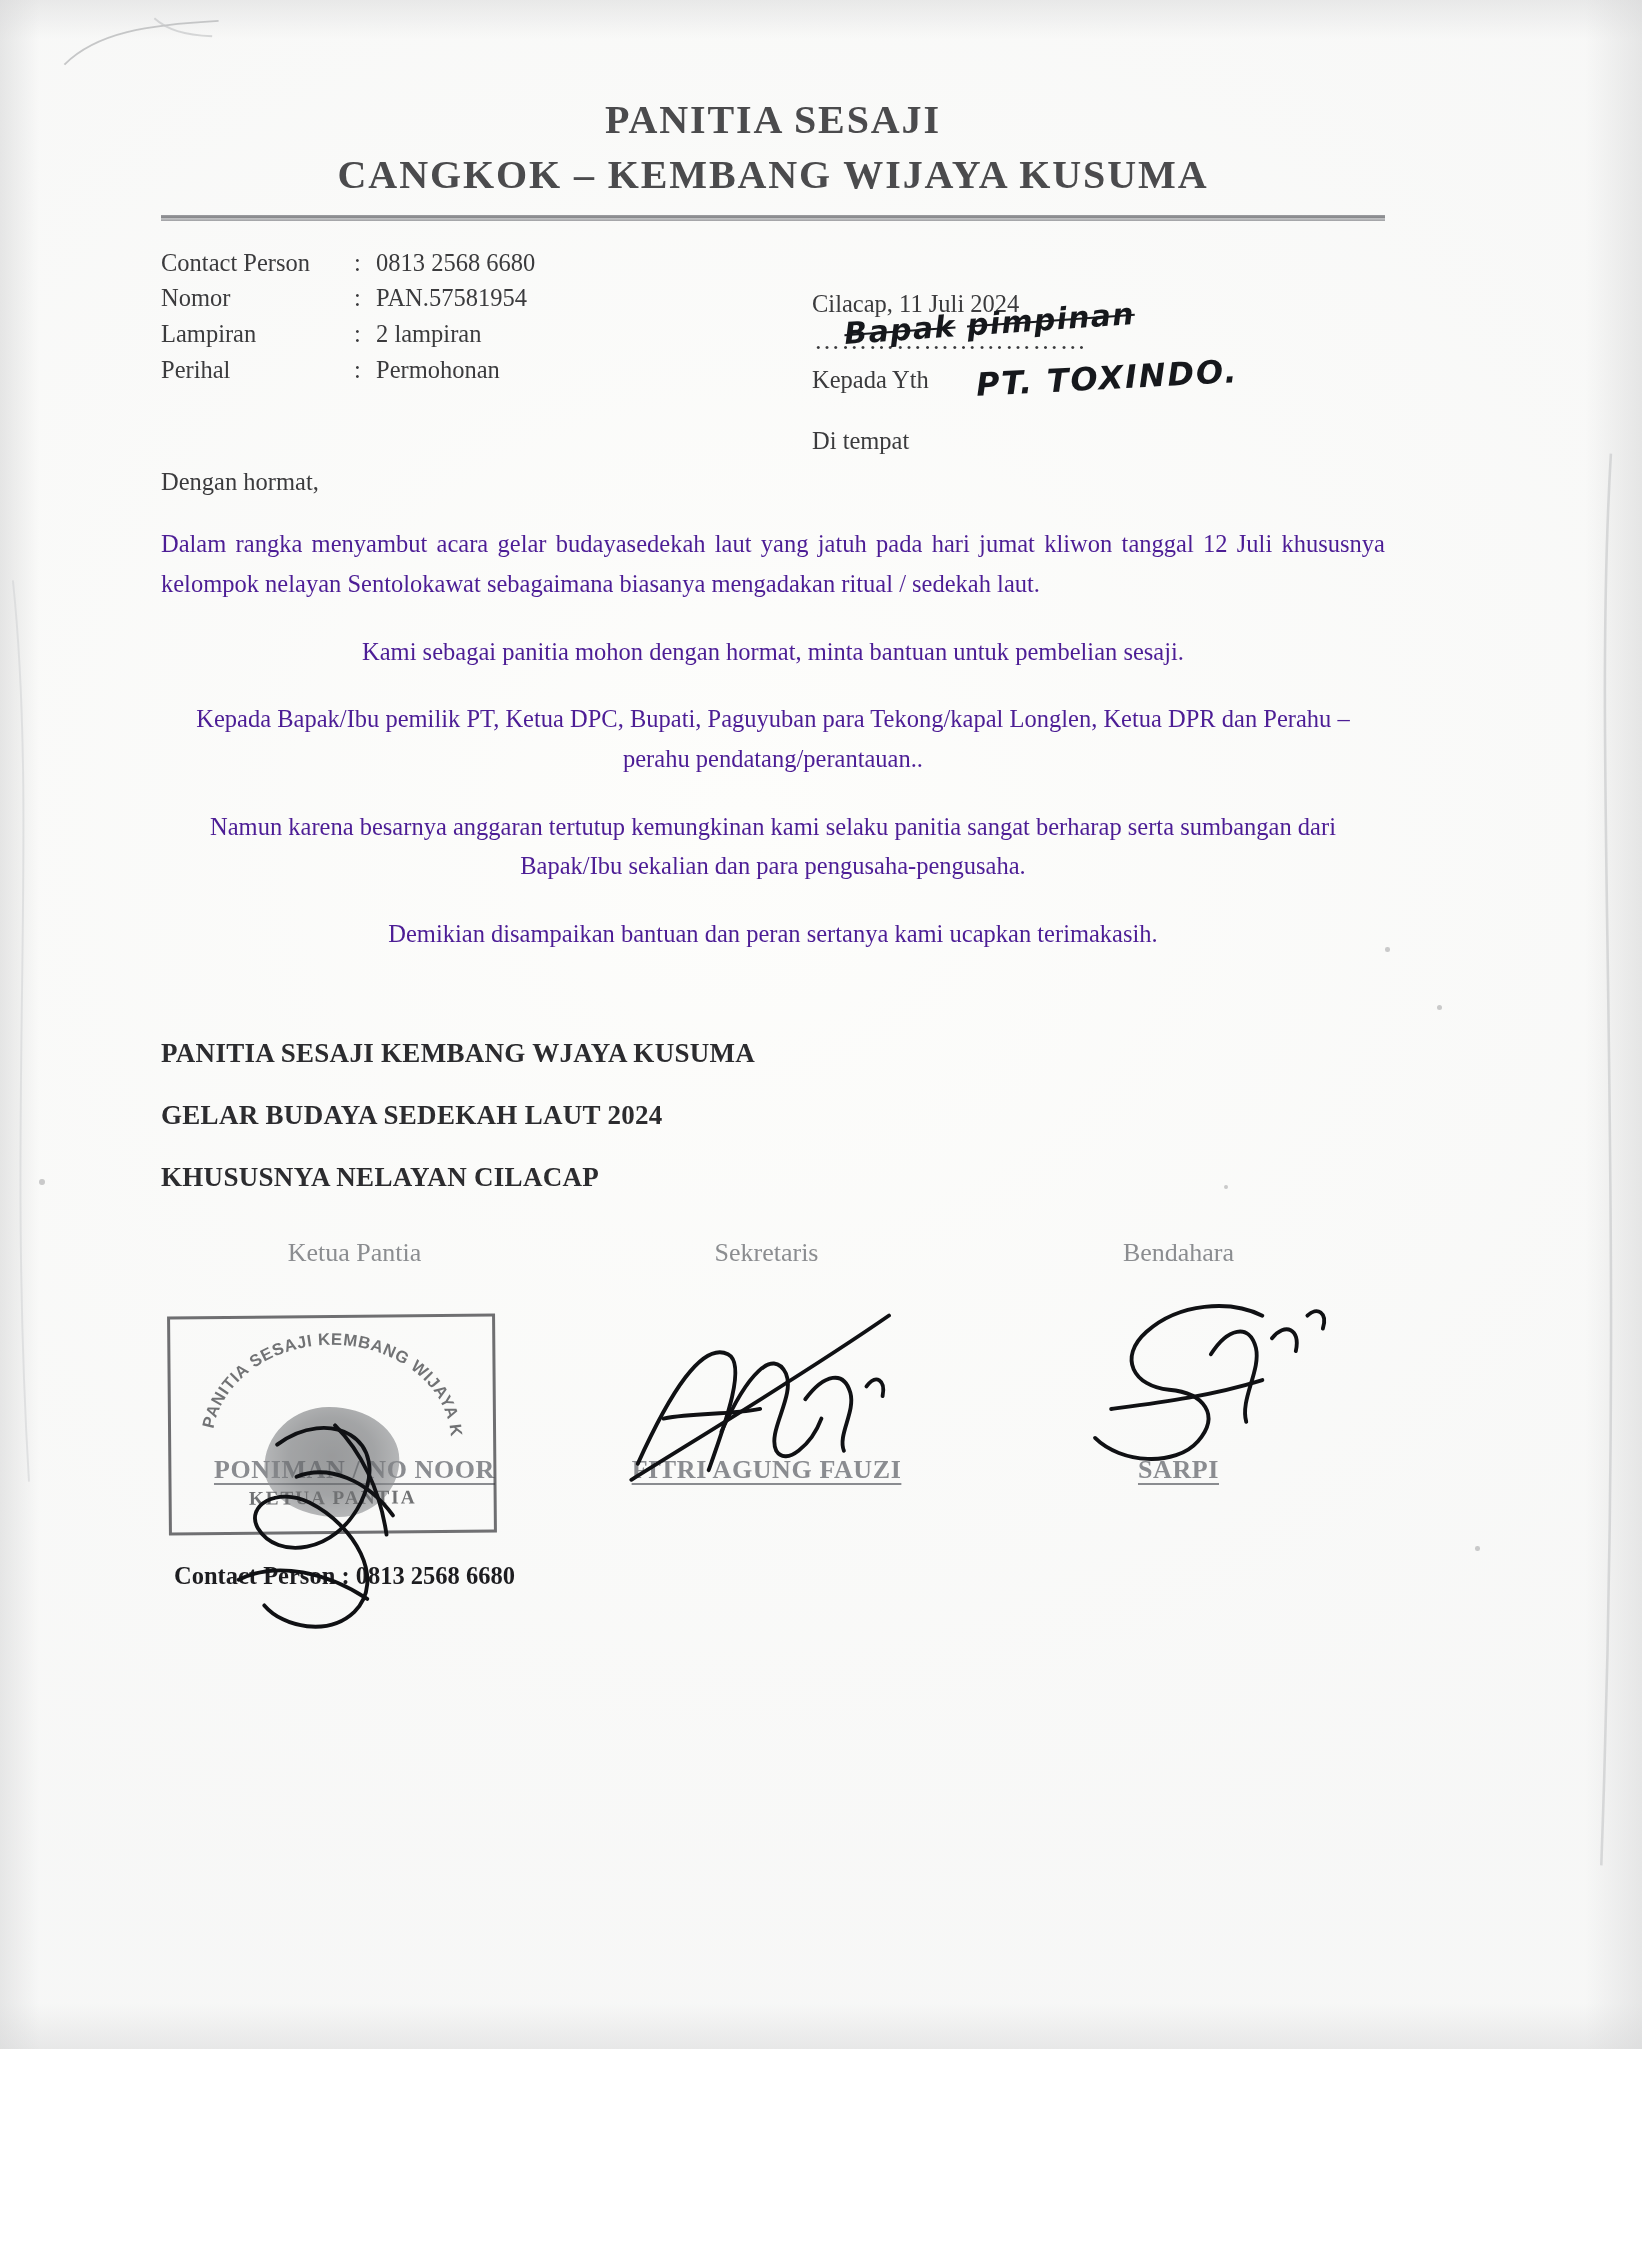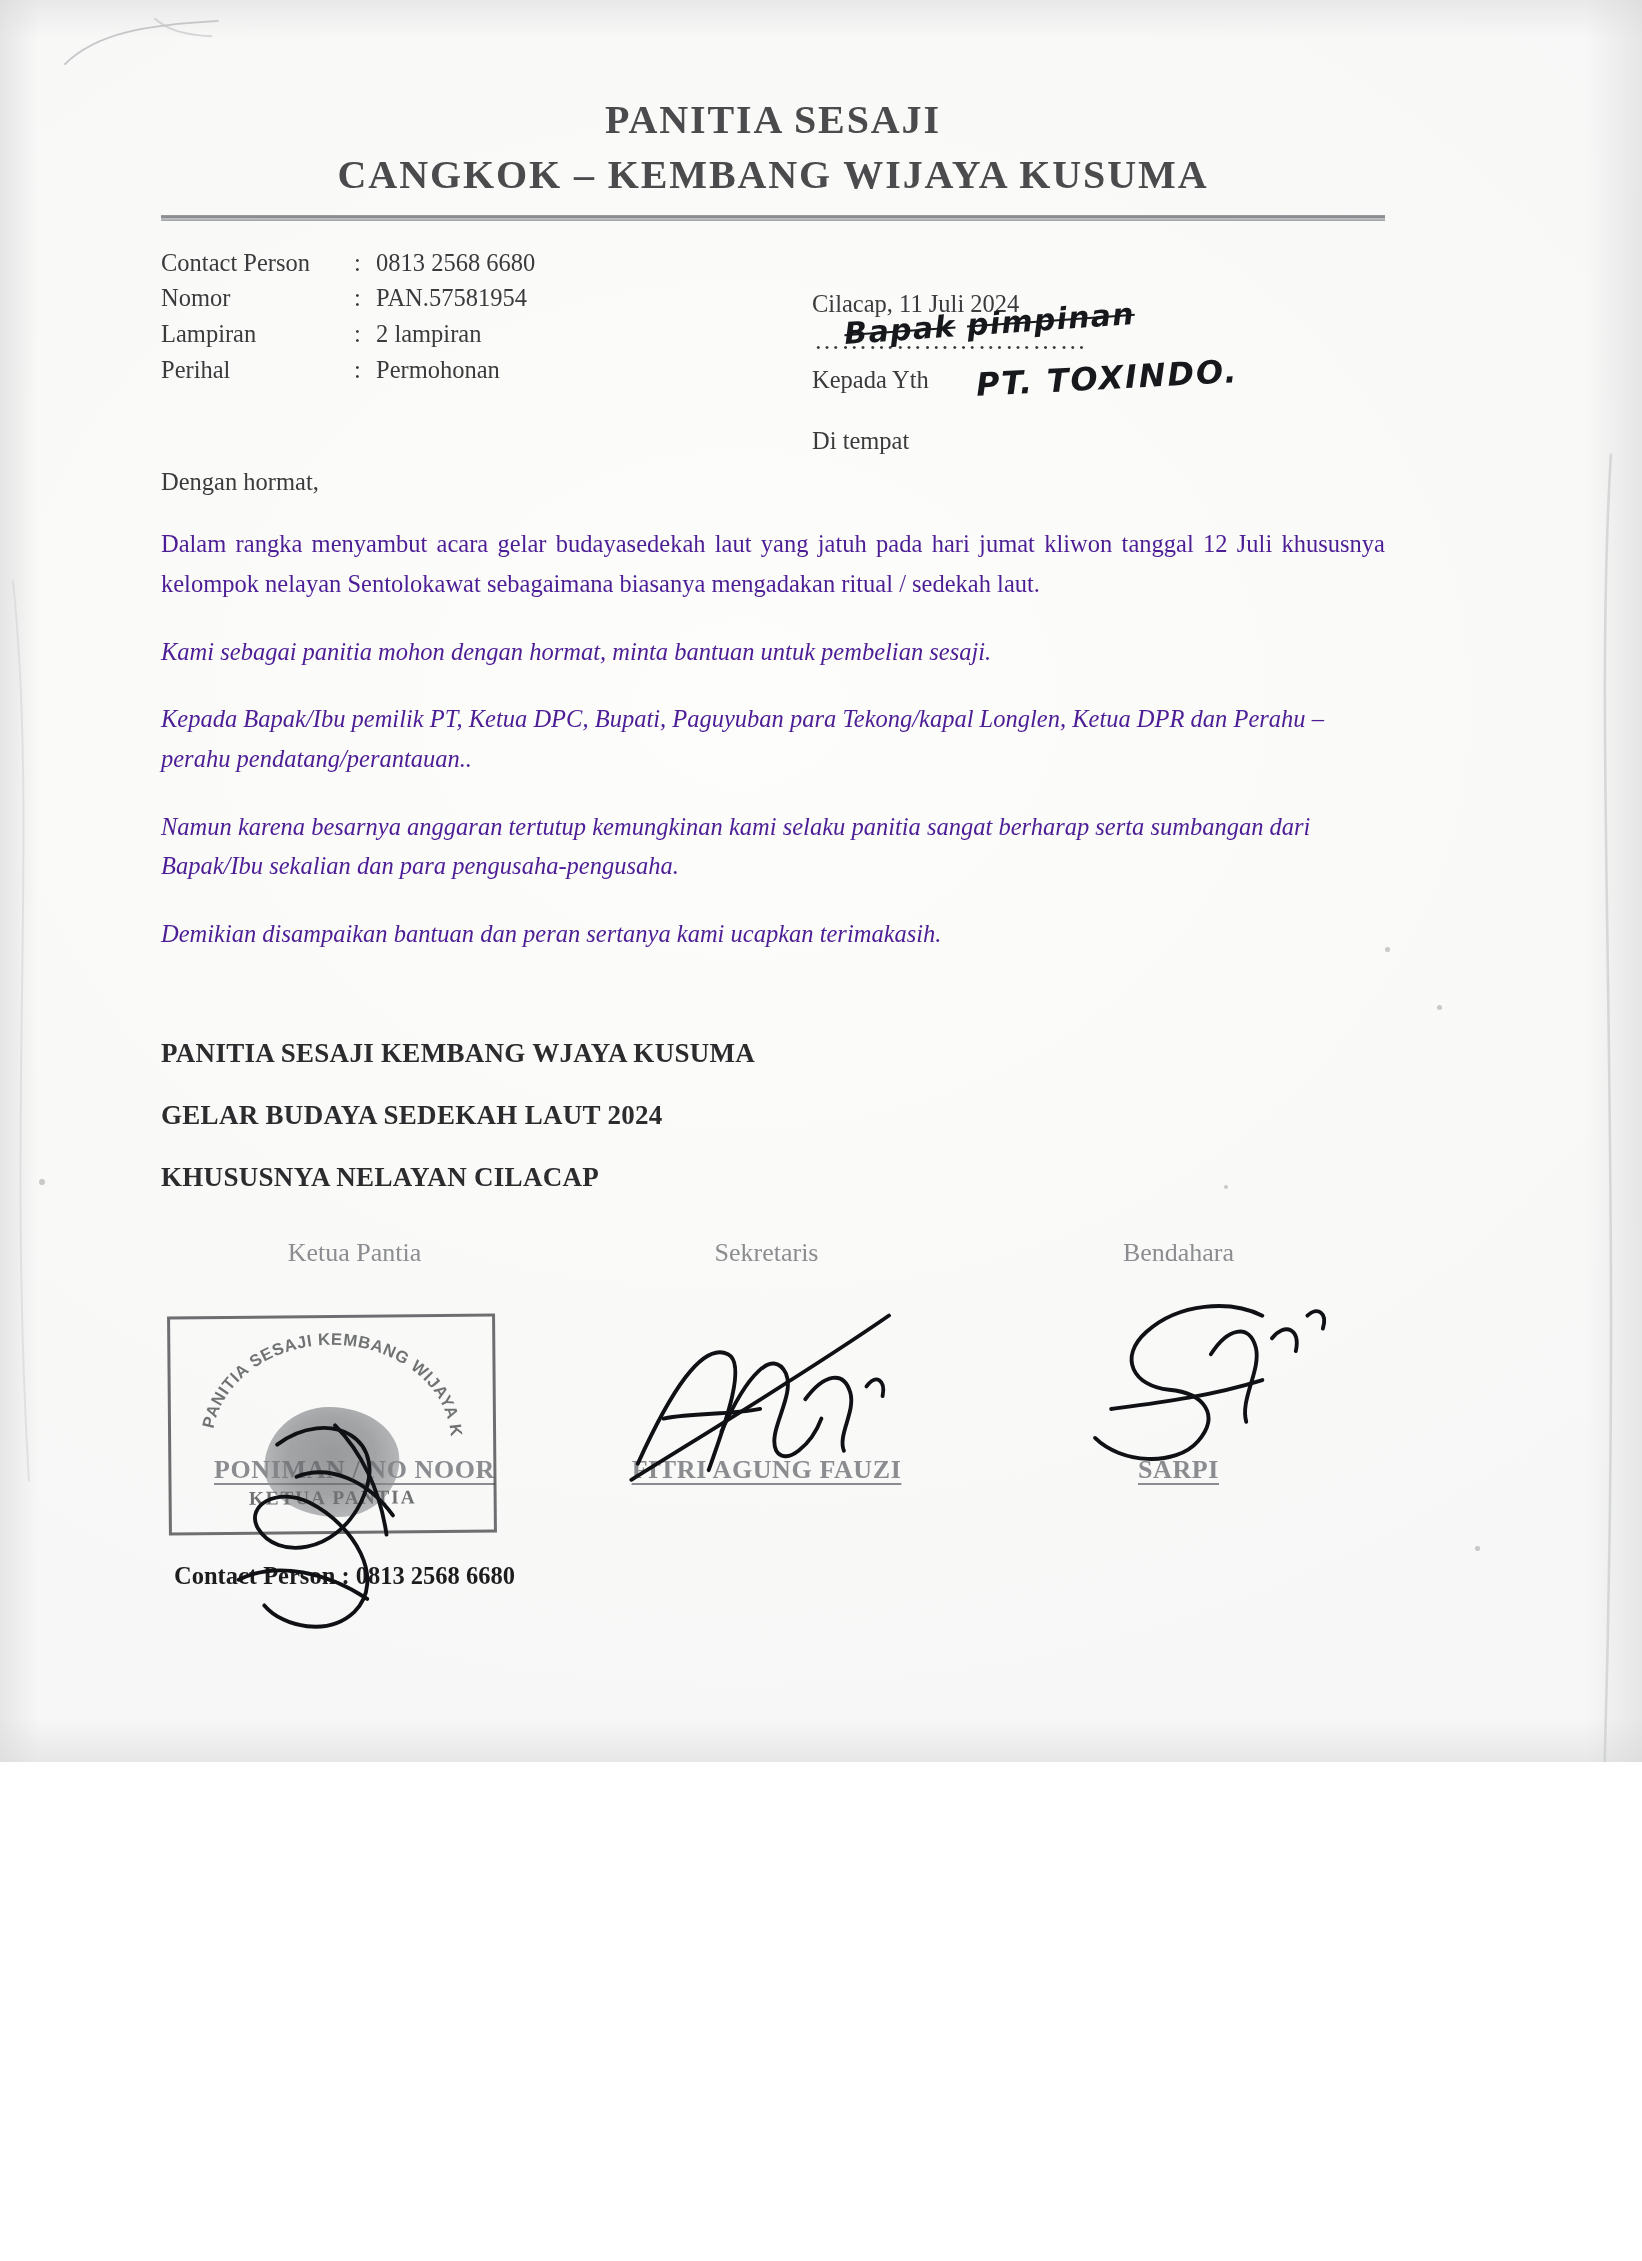--- a/index.html
+++ b/index.html
@@ -6,21 +6,21 @@
     margin: 0;
     padding: 0;
     background: #ffffff;
   }
   body {
     font-family: "Liberation Serif", serif;
   }
   .page {
     position: relative;
     width: 1643px;
-    height: 1762px;
+    height: 2049px;
     background: #fdfdfb;
     overflow: hidden;
   }
   
   .scan-tint {
     position: absolute;
     inset: 0;
     background:
       radial-gradient(ellipse 80% 60% at 45% 40%, rgba(255,255,255,0.0) 0%, rgba(235,236,238,0.35) 100%),
       linear-gradient(90deg, rgba(205,205,205,0.55) 0px, rgba(255,255,255,0) 39px),
@@ -145,21 +145,21 @@
     color: #3b3b3d;
   }
   p.body-par {
     font-size: 24.5px;
     line-height: 1.62;
     color: #4c1d95;
     margin: 28px 0 0 0;
     text-align: justify;
     text-justify: inter-word;
   }
-  p.body-par.nojust { text-align: left; font-style: italic; }
+  p.body-par.nojust { text-align: center; }
 
   
   .committee {
     margin-top: 84px;
     color: #2c2c2f;
     font-weight: bold;
     font-size: 27px;
     letter-spacing: 0.3px;
   }
   .committee div { margin-bottom: 31px; }

